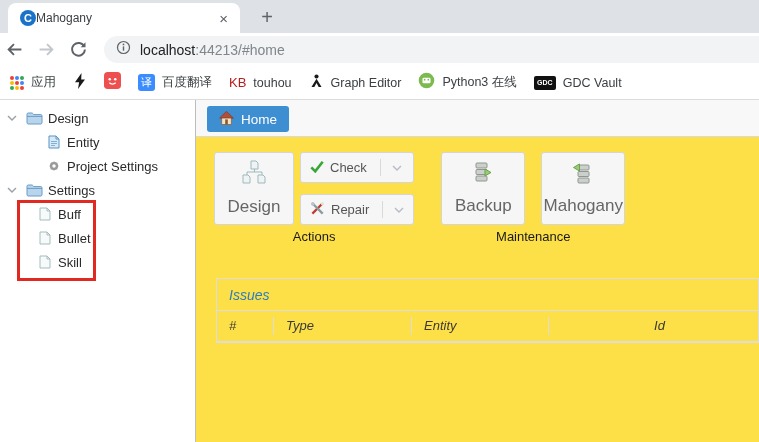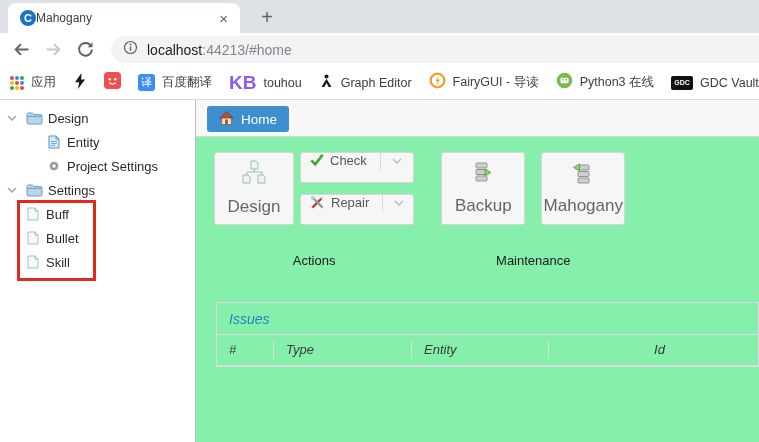--- a/index.html
+++ b/index.html
@@ -10,70 +10,70 @@
   .tabstrip { height:33px; background:#dee1e6; position:relative; }
   .btab { position:absolute; left:8px; top:3px; width:232px; height:30px; background:#fff;
     border-radius:8px 8px 0 0; display:flex; align-items:center; padding:0 8px 0 12px; }
   .favicon { width:16px; height:16px; border-radius:50%; background:#1a73c9; color:#fff;
     font-size:11px; font-weight:bold; display:flex; align-items:center; justify-content:center; }
   .btab-title { flex:1; font-size:12px; color:#3c4043; }
   .btab-close { font-size:15px; color:#5f6368; padding:0 4px; cursor:default; }
   .newtab { position:absolute; left:254px; top:4px; font-size:20px; color:#5f6368; width:26px; height:26px;
     display:flex; align-items:center; justify-content:center; }
 
-  .nav-toolbar { height:33px; background:#fff; display:flex; align-items:center; padding-left:9px; }
+  .nav-toolbar { height:33px; background:#fff; display:flex; align-items:center; padding-left:2px; }
   .navbtn { width:24px; height:24px; margin-right:8px; display:flex; align-items:center; justify-content:center; }
   .omnibox { flex:1; height:27px; background:#f1f3f4; border-radius:14px 0 0 14px; margin-left:6px;
     display:flex; align-items:center; padding-left:12px; }
   .url { font-size:14px; color:#202124; margin-left:9px; white-space:nowrap; }
   .url .dim { color:#80868b; }
 
   .bookmarks { height:34px; background:#fff; border-bottom:1px solid #dcdcdc;
     display:flex; align-items:center; padding-left:10px; }
   .bm { display:flex; align-items:center; margin-right:17px; white-space:nowrap; }
   .bm-label { font-size:12.5px; color:#3c4043; margin-left:7px; }
   .bm-label:empty { display:none; }
   .badge { width:17px; height:17px; border-radius:3px; color:#fff; font-size:11px;
     display:flex; align-items:center; justify-content:center; }
   .badge.blue { background:#3b8cff; }
   .badge.gdc { width:22px; height:14px; background:#111; font-size:7px; font-weight:bold; border-radius:2px; }
-  .kb { color:#8b5cf6; font-weight:bold; font-size:19px; }
+  .kb { color:#b91c1c; font-weight:normal; font-size:13px; }
   .appsgrid { display:grid; grid-template-columns:repeat(3,4px); grid-template-rows:repeat(3,4px); gap:1px; }
   .appsgrid i { width:4px; height:4px; border-radius:50%; }
 
   
   .content { display:flex; height:342px; }
   .sidebar { width:196px; border-right:1px solid #bdbdbd; padding-top:6px; position:relative; background:#fff; }
   .trow { height:24px; display:flex; align-items:center; }
   .lvl0 { padding-left:5px; }
-  .lvl0b { padding-left:24px; }
+  .lvl0b { padding-left:36px; }
   .lvl1 { padding-left:45px; }
   .chev { width:14px; display:flex; justify-content:center; margin-right:7px; }
   .ticon { width:17px; display:flex; justify-content:center; margin-right:5px; }
   .tlabel { font-size:13px; color:#2a2a2a; }
   .annotation-rect { position:absolute; left:17px; top:100px; width:79px; height:81px;
     border:3px solid #e02a21; pointer-events:none; }
 
-  .main { flex:1; background:#86efac; min-width:0; }
+  .main { flex:1; background:#fde047; min-width:0; }
   .mtabbar { height:37px; background:#f8f8f8; border-bottom:1px solid #d9d9d9; padding:6px 0 0 11px; }
   .home-tab { display:inline-flex; align-items:center; height:26px; background:#3e8ed2; color:#fff;
     border-radius:3px; padding:0 12px; font-size:13.5px; gap:7px; }
 
   .ribbon { display:flex; gap:27px; padding:15px 0 0 18px; }
   .group { display:flex; flex-direction:column; align-items:center; }
   .group-buttons { display:flex; gap:6px; }
   .bigbtn { width:80px; height:73px; background:#f6f6f6; border:1px solid #d5d5d5; border-radius:3px;
     display:flex; flex-direction:column; align-items:center; justify-content:center; gap:6px;
     font-size:17px; color:#666; }
   .bigbtn.wide { width:84px; }
   .btncol { display:flex; flex-direction:column; gap:11px; }
   .smallbtn { height:31px; background:#f6f6f6; border:1px solid #d5d5d5; border-radius:3px;
-    display:flex; align-items:flex-start; padding:0 9px; font-size:13px; color:#555; gap:6px; }
+    display:flex; align-items:center; padding:0 9px; font-size:13px; color:#555; gap:6px; }
   .split-sep { width:1px; height:17px; background:#d9d9d9; margin:0 5px 0 7px; }
-  .group-label { margin-top:28px; font-size:13px; color:#1a1a1a; }
+  .group-label { margin-top:4px; font-size:13px; color:#1a1a1a; }
 
   .issues-panel { margin:34px 0 0 20px; border:1px solid #ddd;font-style:italic; }
   .issues-title { height:32px; display:flex; align-items:center; padding-left:12px;
     font-size:14px; color:#2c7dc0; border-bottom:1px solid #ddd; }
   .issues-header { display:flex; height:31px; align-items:center; font-size:13px; color:#3a3a3a;
     border-bottom:1px solid #ddd; }
   .hcell { padding-left:12px; height:18px; line-height:18px; border-right:1px solid #ddd; }
   .hcell.c0 { width:57px; } .hcell.c1 { width:138px; } .hcell.c2 { width:137px; }
   .hcell.c3 { flex:1; border-right:none;text-align:center; }
 </style>
@@ -161,29 +161,20 @@
     <span class="bm-label">touhou</span>
   </div>
   <div class="bm">
     <span>
       <svg width="15" height="16" viewBox="0 0 16 16" fill="#1a1a1a">
           <circle cx="8" cy="3.2" r="2.2"></circle>
           <path d="M8 5.6L2.6 14.5h3.1L8 10l2.3 4.5h3.1z"></path>
         </svg>
     </span>
     <span class="bm-label">Graph Editor</span>
-  </div>
-  <div class="bm">
-    <span>
-      <svg width="17" height="17" viewBox="0 0 16 16">
-          <circle cx="8" cy="8" r="6.4" fill="none" stroke="#f49c2c" stroke-width="2.1"></circle>
-          <path d="M9.3 3.6L6 8.6h2.1L7 12.4l3.4-5.2H8.3z" fill="#f49c2c"></path>
-        </svg>
-    </span>
-    <span class="bm-label">FairyGUI - 导读</span>
   </div>
   <div class="bm">
     <span>
       <svg width="17" height="17" viewBox="0 0 16 16">
           <circle cx="8" cy="8" r="7.3" fill="#7cb94e"></circle>
           <rect x="4.2" y="5.4" width="7.6" height="5.2" rx="1.2" fill="#fff"></rect>
           <circle cx="6.3" cy="7.2" r="0.8" fill="#7cb94e"></circle>
           <circle cx="9.7" cy="7.2" r="0.8" fill="#7cb94e"></circle>
         </svg>
     </span>

